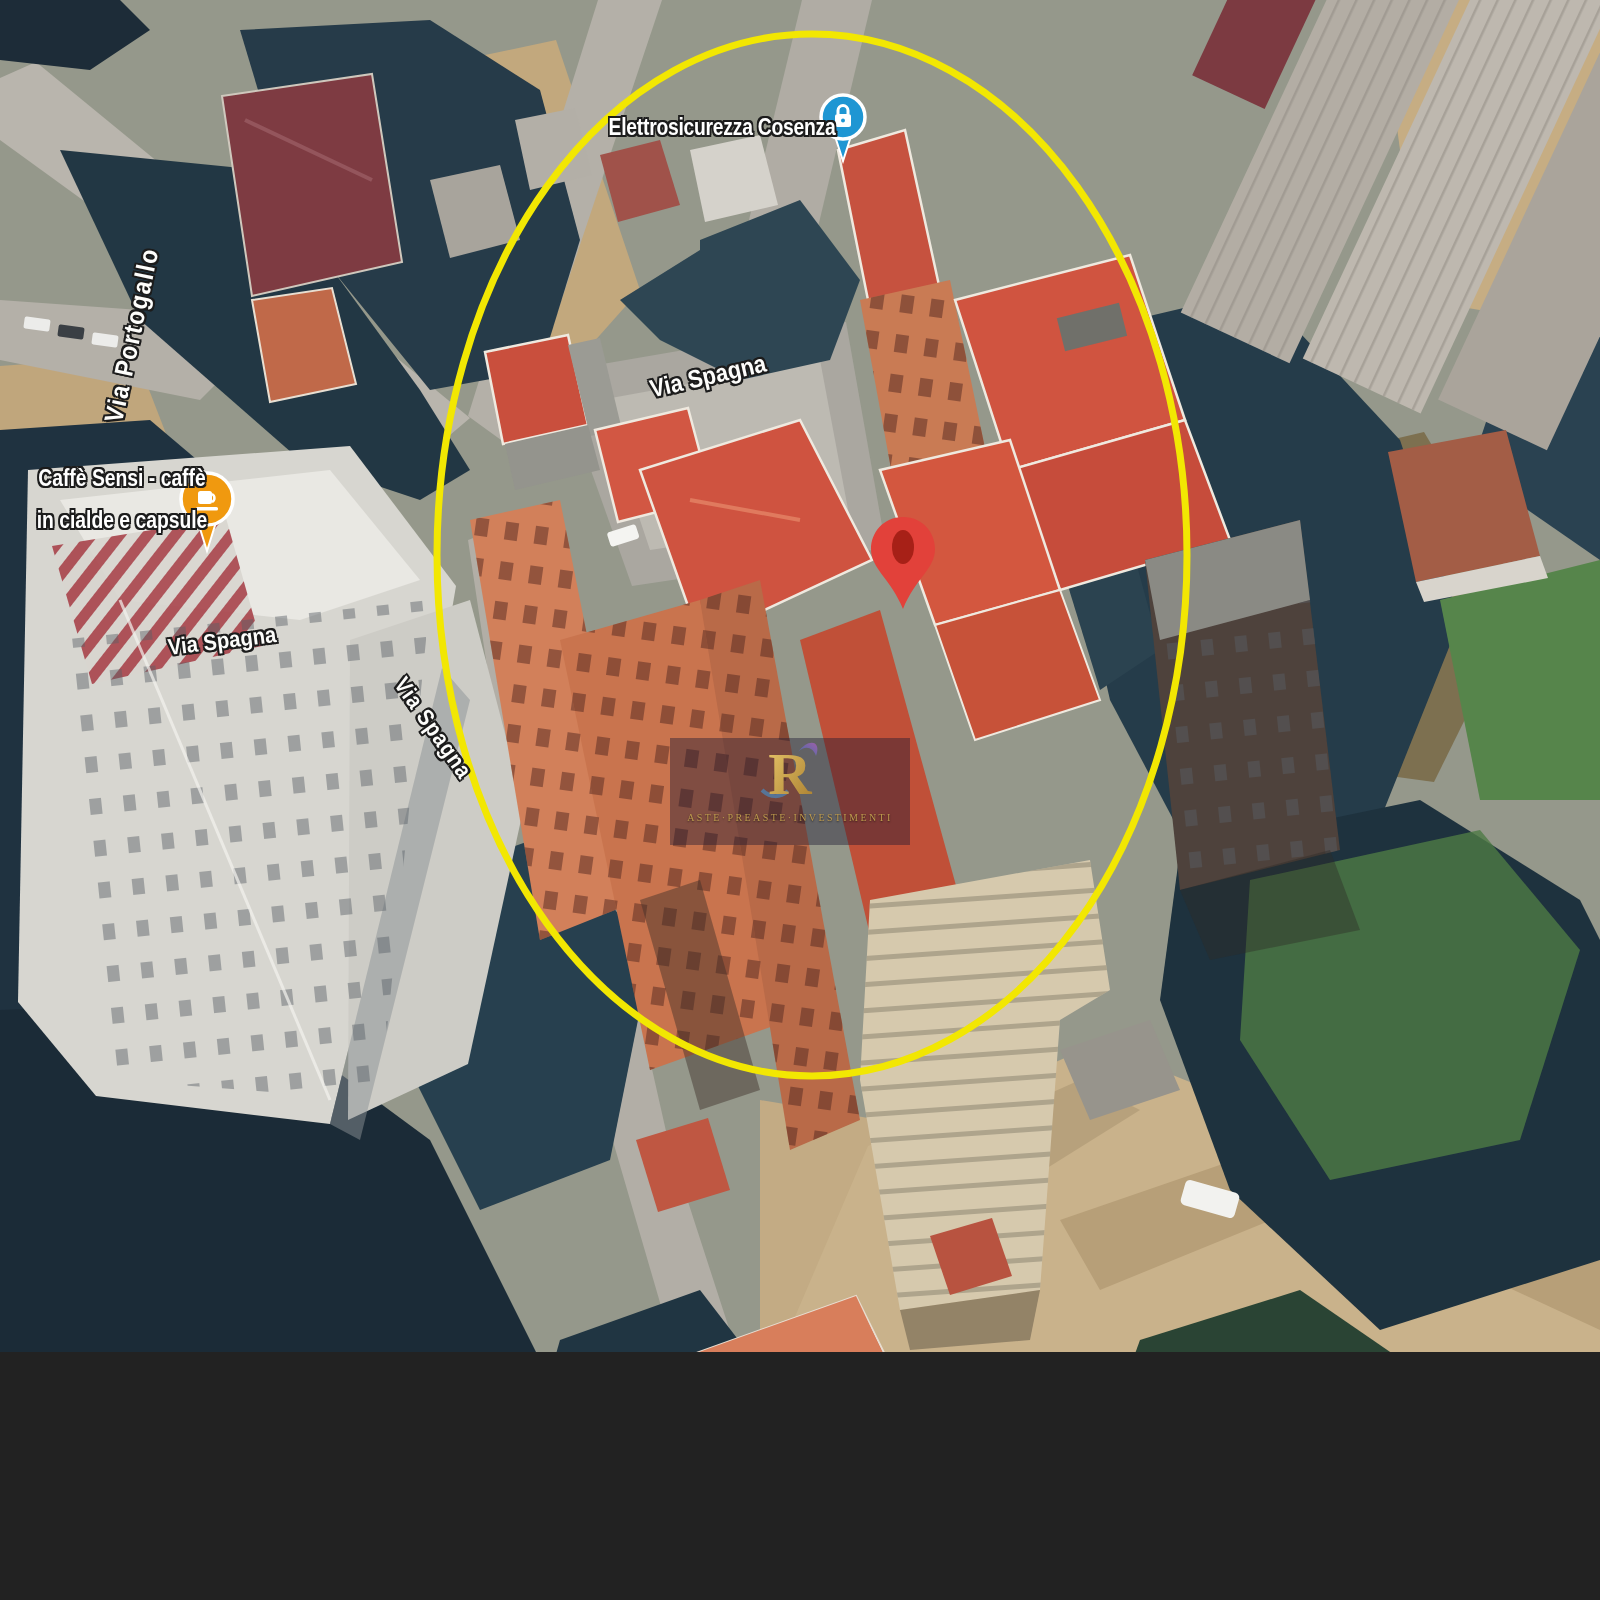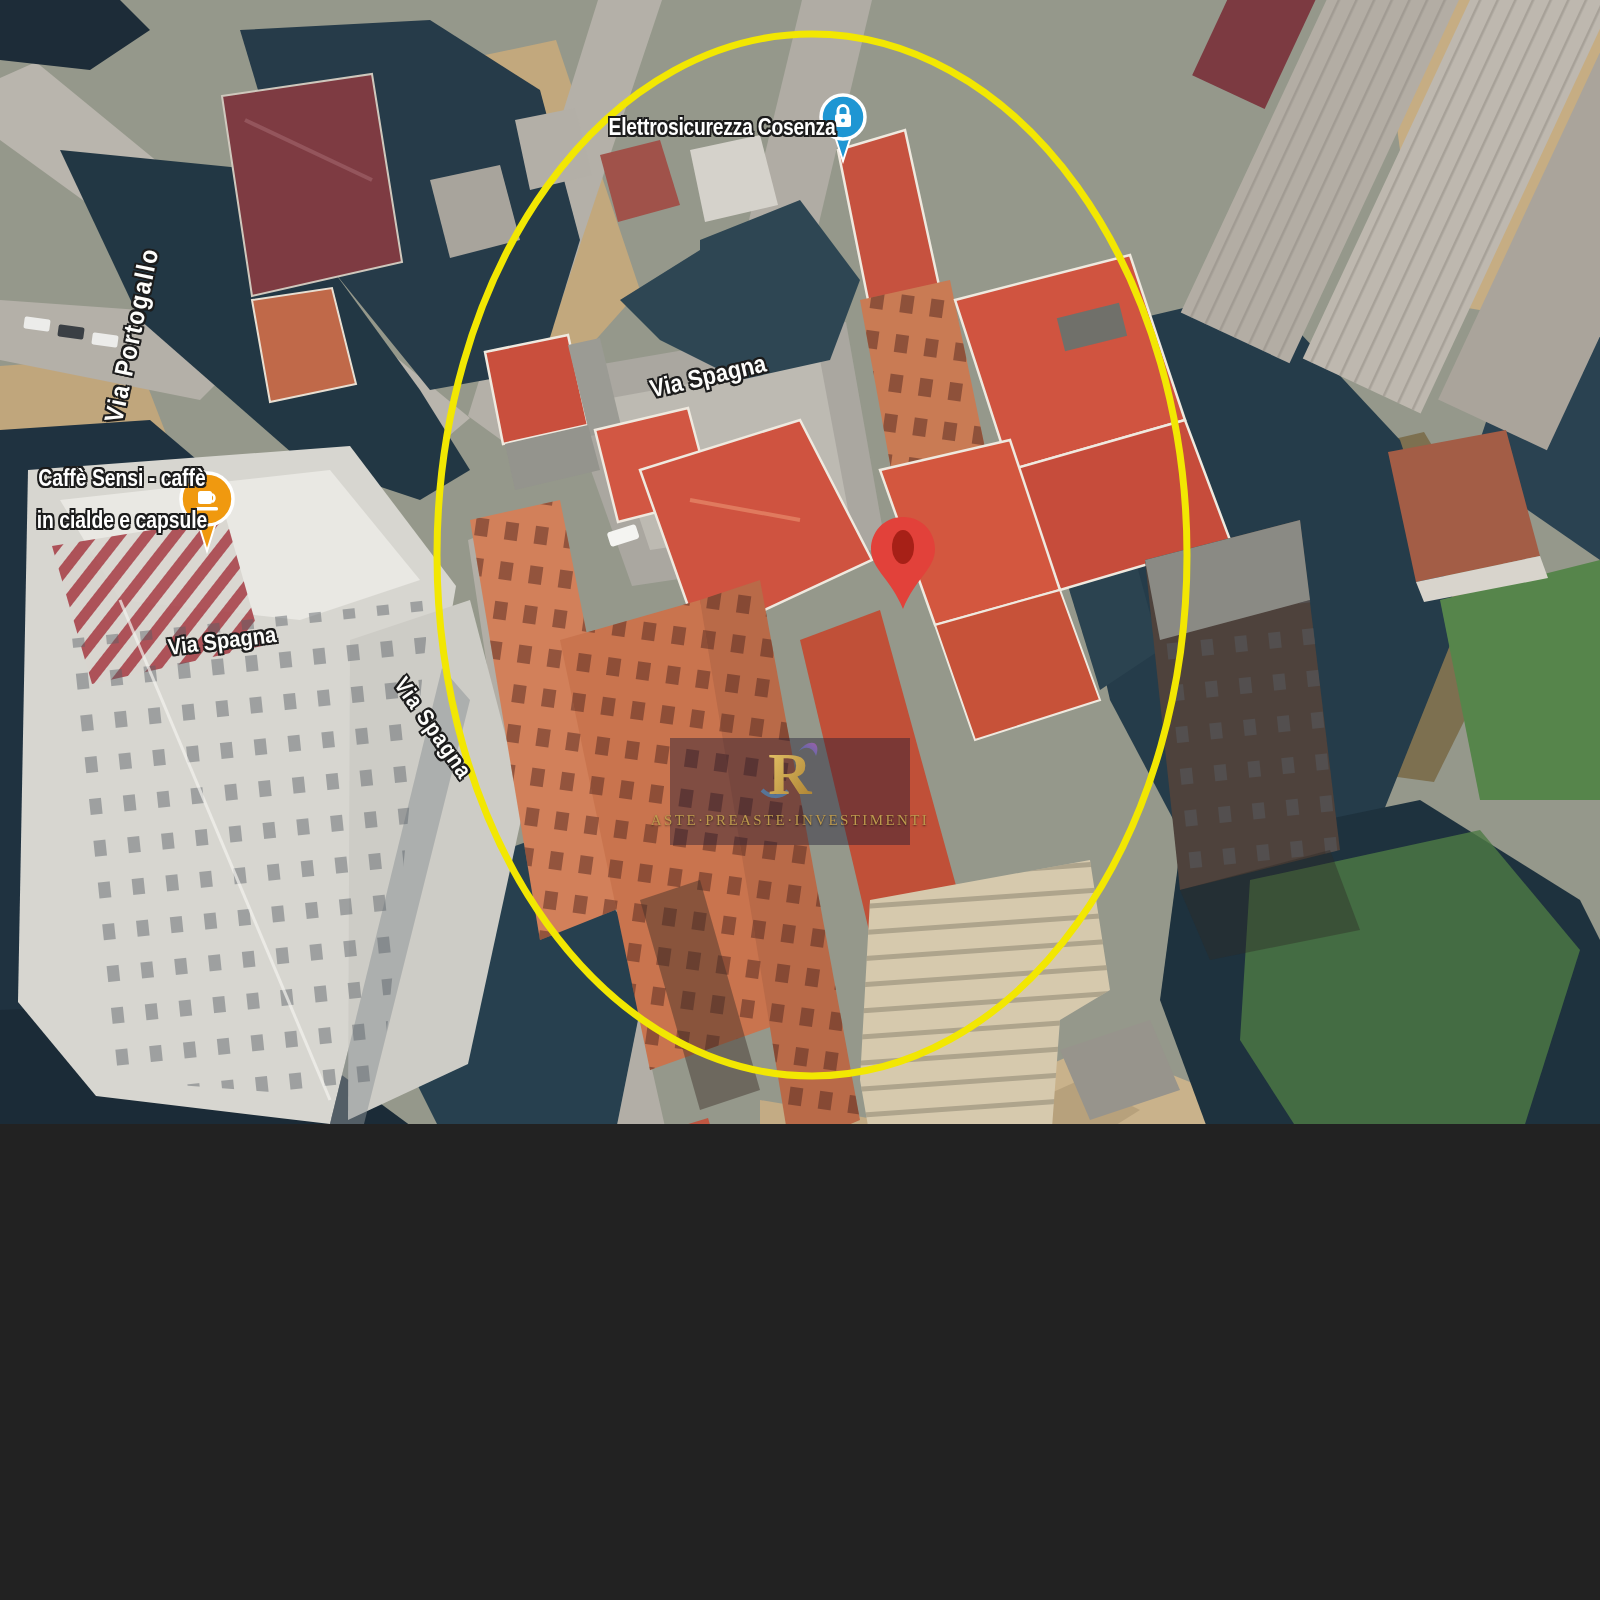--- a/index.html
+++ b/index.html
@@ -1,28 +1,28 @@
 <!DOCTYPE html>
 <html><head>
 <meta charset="utf-8">
 <style>
   html,body{margin:0;padding:0;background:#222;}
-  .stage{position:relative;width:1600px;height:1124px;overflow:hidden;background:#95988b;
+  .stage{position:relative;width:1600px;height:1352px;overflow:hidden;background:#95988b;
          font-family:"Liberation Sans",sans-serif;}
   .stage svg.map{position:absolute;inset:0;}
   .maplabel{position:absolute;color:#fff;font-weight:700;white-space:nowrap;
     text-shadow:-2px -2px 0 #1c1c1c,2px -2px 0 #1c1c1c,-2px 2px 0 #1c1c1c,2px 2px 0 #1c1c1c,
                 -2px 0 0 #1c1c1c,2px 0 0 #1c1c1c,0 -2px 0 #1c1c1c,0 2px 0 #1c1c1c;}
   .poi-label{font-size:23px;letter-spacing:-0.3px;}
   .street-label{font-size:23px;color:#fdfdfb;}
   .cafe-label{text-align:center;line-height:42px;font-size:23px;}
   .watermark{position:absolute;left:670px;top:738px;width:240px;height:107px;
     background:rgba(28,24,50,0.42);display:flex;flex-direction:column;align-items:center;
     justify-content:flex-start;z-index:30;}
-  .watermark .caption{margin-top:2px;font-family:"Liberation Serif",serif;font-size:15px;
+  .watermark .caption{margin-top:2px;font-family:"Liberation Serif",serif;font-size:10px;
     letter-spacing:2.4px;color:#bd9a4d;text-shadow:0 1px 2px rgba(0,0,0,.6);white-space:nowrap;}
 </style>
 </head>
 <body>
 
 <div class="stage">
 
 <svg class="map" width="1600" height="1600" viewBox="0 0 1600 1600">
   <defs>
     <pattern id="winO" width="30" height="40" patternUnits="userSpaceOnUse" patternTransform="rotate(8)">

